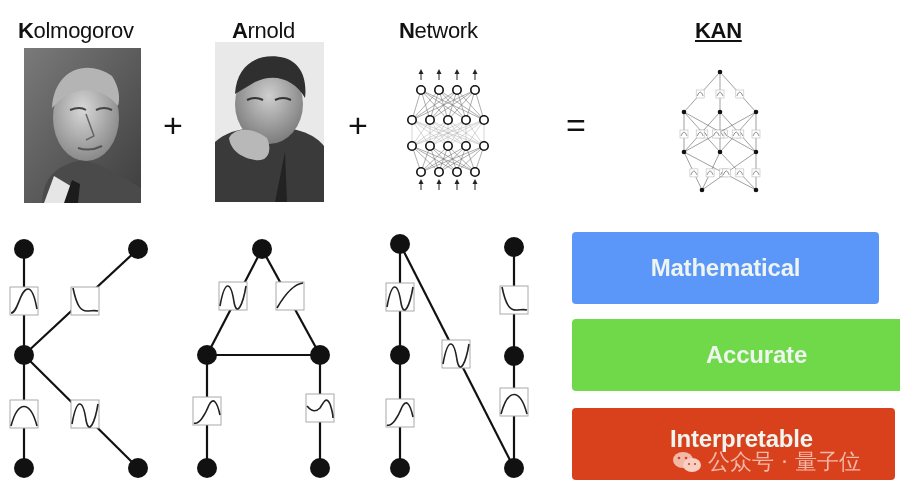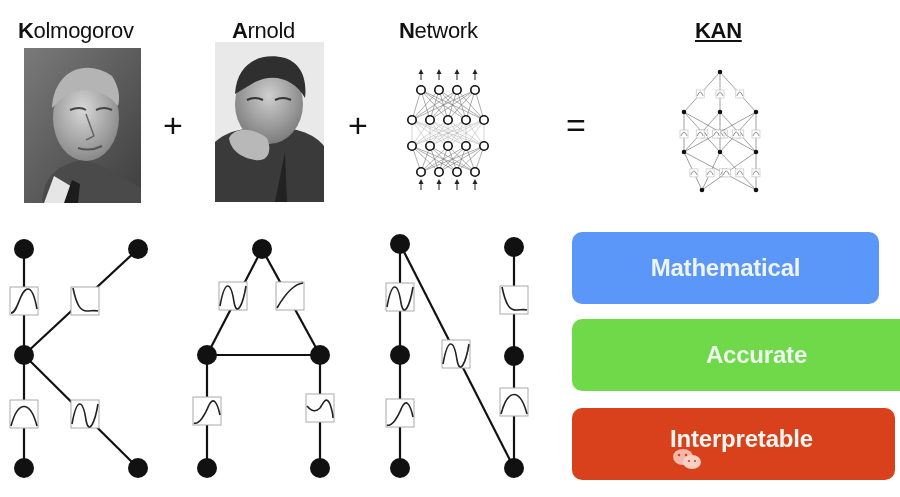--- a/index.html
+++ b/index.html
@@ -2,21 +2,21 @@
 <html><head>
 <meta charset="utf-8">
 <style>
   html, body { margin:0; padding:0; background:#ffffff; }
   body { width:900px; height:497px; position:relative; overflow:hidden;
          font-family:"Liberation Sans", sans-serif; color:#111; }
   .title { position:absolute; top:18px; font-size:22px; font-weight:normal; letter-spacing:-0.3px; }
   .title b { font-weight:bold; }
   .op { position:absolute; font-size:34px; font-weight:normal; color:#111; }
   .portrait { position:absolute; overflow:hidden; }
-  .pill { position:absolute; left:572px; width:307px; height:72px; border-radius:10px;
+  .pill { position:absolute; left:572px; width:307px; height:72px; border-radius:4px;
           display:flex; align-items:center; justify-content:center;
           color:#eef4ee; font-size:24px; font-weight:bold; letter-spacing:-0.2px; }
   .watermark { position:absolute; left:672px; top:447px; font-size:22px; color:#f2b8a8;
                display:flex; align-items:center; gap:6px; font-family:"DejaVu Sans", sans-serif; }
 </style>
 </head>
 <body>
 
 <div class="title" style="left:18px;">
   <b>K</b><span>olmogorov</span>
@@ -341,13 +341,14 @@
 
 <div class="watermark">
   <svg width="30" height="24" viewBox="0 0 30 24">
     <ellipse cx="11" cy="10" rx="10" ry="8" fill="#f2b8a8"></ellipse>
     <ellipse cx="20" cy="15" rx="9" ry="7" fill="#f7cfc3"></ellipse>
     <circle cx="7" cy="8" r="1.3" fill="#d9401c"></circle>
       <circle cx="14" cy="8" r="1.3" fill="#d9401c"></circle>
     <circle cx="17" cy="14" r="1.1" fill="#d9401c"></circle>
       <circle cx="23" cy="14" r="1.1" fill="#d9401c"></circle>
   </svg>
+  <span>公众号 · 量子位</span>
 </div>
 
 </body></html>

